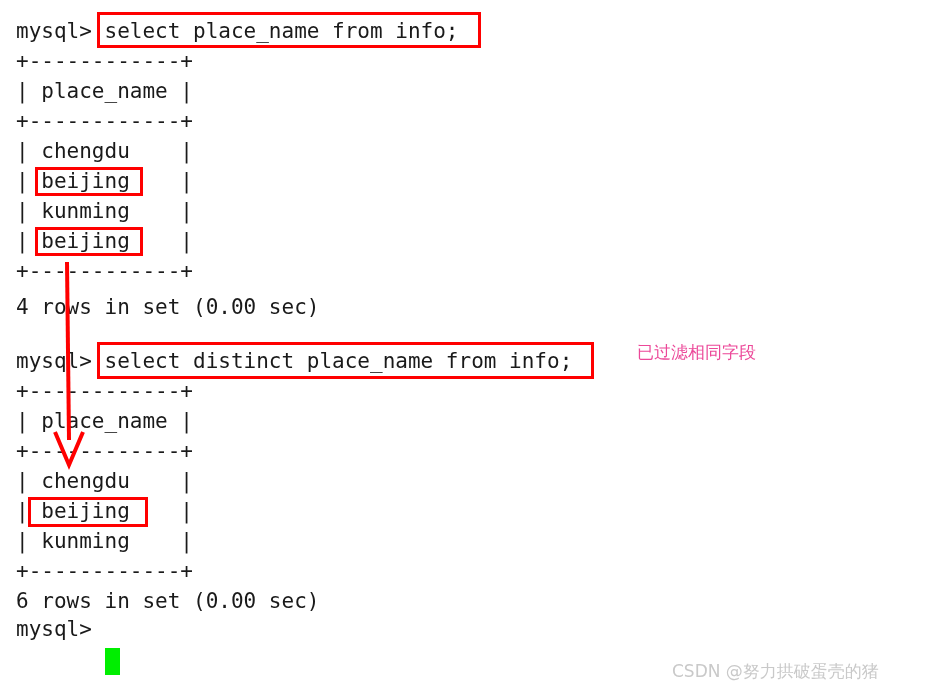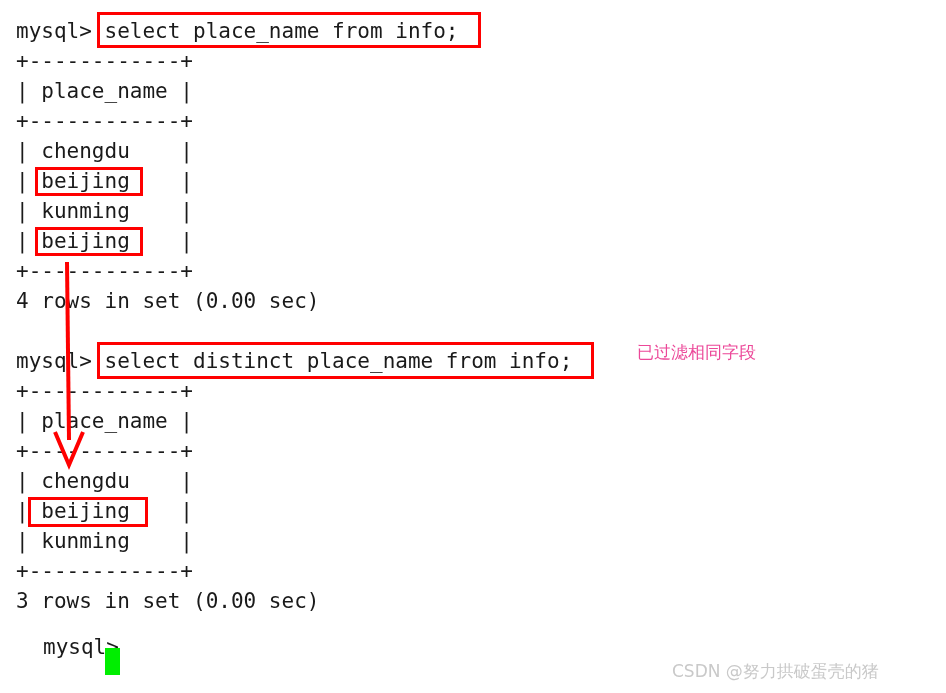--- a/index.html
+++ b/index.html
@@ -90,33 +90,33 @@
 
   <div class="term-line" style="top: 16px;">mysql&gt; select place_name from info;</div>
   <div class="term-line" style="top: 46px;">+------------+</div>
   <div class="term-line" style="top: 76px;">| place_name |</div>
   <div class="term-line" style="top: 106px;">+------------+</div>
   <div class="term-line" style="top: 136px;">| chengdu    |</div>
   <div class="term-line" style="top: 166px;">| beijing    |</div>
   <div class="term-line" style="top: 196px;">| kunming    |</div>
   <div class="term-line" style="top: 226px;">| beijing    |</div>
   <div class="term-line" style="top: 256px;">+------------+</div>
-  <div class="term-line" style="top: 286px;">4 rows in set (0.00 sec)</div>
+  <div class="term-line" style="top: 292px;">4 rows in set (0.00 sec)</div>
   <div class="term-line blank-line" style="top: 316px;"></div>
   <div class="term-line" style="top: 346px;">mysql&gt; select distinct place_name from info;</div>
   <div class="term-line" style="top: 376px;">+------------+</div>
   <div class="term-line" style="top: 406px;">| place_name |</div>
   <div class="term-line" style="top: 436px;">+------------+</div>
   <div class="term-line" style="top: 466px;">| chengdu    |</div>
   <div class="term-line" style="top: 496px;">| beijing    |</div>
   <div class="term-line" style="top: 526px;">| kunming    |</div>
   <div class="term-line" style="top: 556px;">+------------+</div>
-  <div class="term-line" style="top: 586px;">3 rows in set (0.00 sec)</div>
+  <div class="term-line" style="top: 586px;">6 rows in set (0.00 sec)</div>
   <div class="term-line blank-line" style="top: 616px;"></div>
-  <div class="term-line" style="top: 632px; margin-left: 27px;">mysql&gt;</div>
+  <div class="term-line" style="top: 614px;">mysql&gt;</div>
 
   <div class="cursor-block" id="cursor" style="left: 105px; top: 648px;"></div>
 
   <div class="redbox" id="box-0" style="left: 97px; top: 12px; width: 384px; height: 36px; border-color: rgb(255, 0, 0);"></div>
   <div class="redbox" id="box-1" style="left: 35px; top: 167px; width: 108px; height: 29px; border-color: rgb(255, 0, 0);"></div>
   <div class="redbox" id="box-2" style="left: 35px; top: 227px; width: 108px; height: 29px; border-color: rgb(255, 0, 0);"></div>
   <div class="redbox" id="box-3" style="left: 97px; top: 342px; width: 497px; height: 37px; border-color: rgb(255, 0, 0);"></div>
   <div class="redbox" id="box-4" style="left: 28px; top: 497px; width: 120px; height: 30px; border-color: rgb(255, 0, 0);"></div>
 
   <svg id="arrow-layer" viewBox="0 0 946 693" xmlns="http://www.w3.org/2000/svg">

